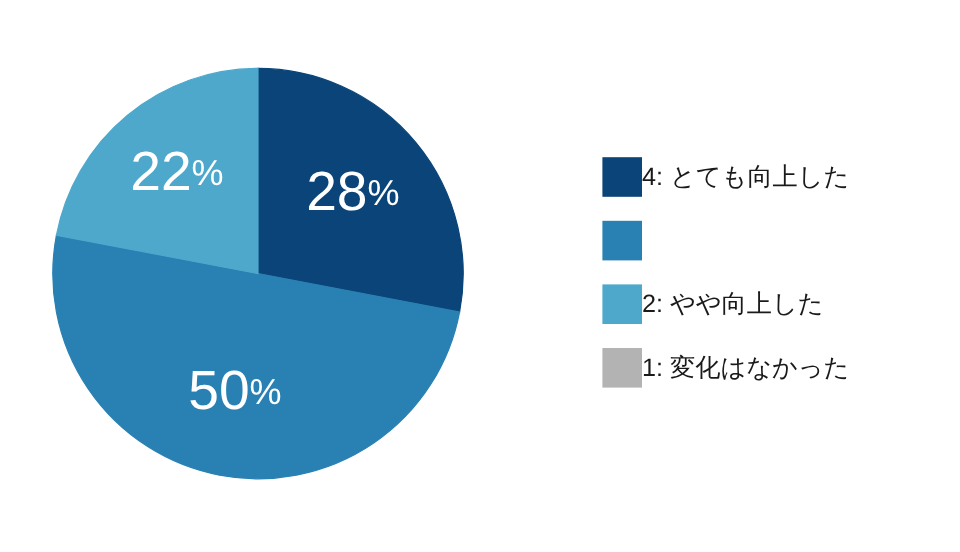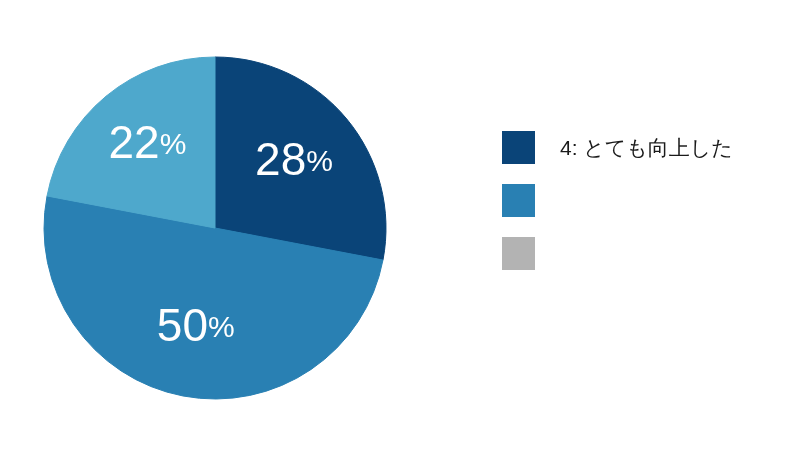--- a/index.html
+++ b/index.html
@@ -59,21 +59,20 @@
   }
   .legend-row:last-child {
     margin-bottom: 0;
   }
   .legend-swatch {
     width: 33px;
     height: 33px;
     flex: 0 0 33px;
   }
   .legend-label {
-    margin-left: 25px;
     font-size: 21px;
     color: #1a1a1a;
     white-space: nowrap;
     line-height: 1;
     font-family: "Liberation Sans", "DejaVu Sans", sans-serif;
   }
 </style>
 </head>
 <body style="background: rgb(255, 255, 255);">
 
@@ -102,17 +101,22 @@
 
   <div id="legend">
     <div class="legend-row">
       <span class="legend-swatch" style="background: rgb(10, 68, 120);"></span>
       <span class="legend-label">4: とても向上した</span>
     </div>
     <div class="legend-row">
       <span class="legend-swatch" style="background: rgb(41, 128, 179);"></span>
     </div>
     <div class="legend-row">
+      <span class="legend-swatch" style="background: rgb(78, 168, 204);"></span>
+      <span class="legend-label">2: やや向上した</span>
+    </div>
+    <div class="legend-row">
       <span class="legend-swatch" style="background: rgb(179, 179, 179);"></span>
+      <span class="legend-label">1: 変化はなかった</span>
     </div>
   </div>
 
 </div>
 
 </body></html>

